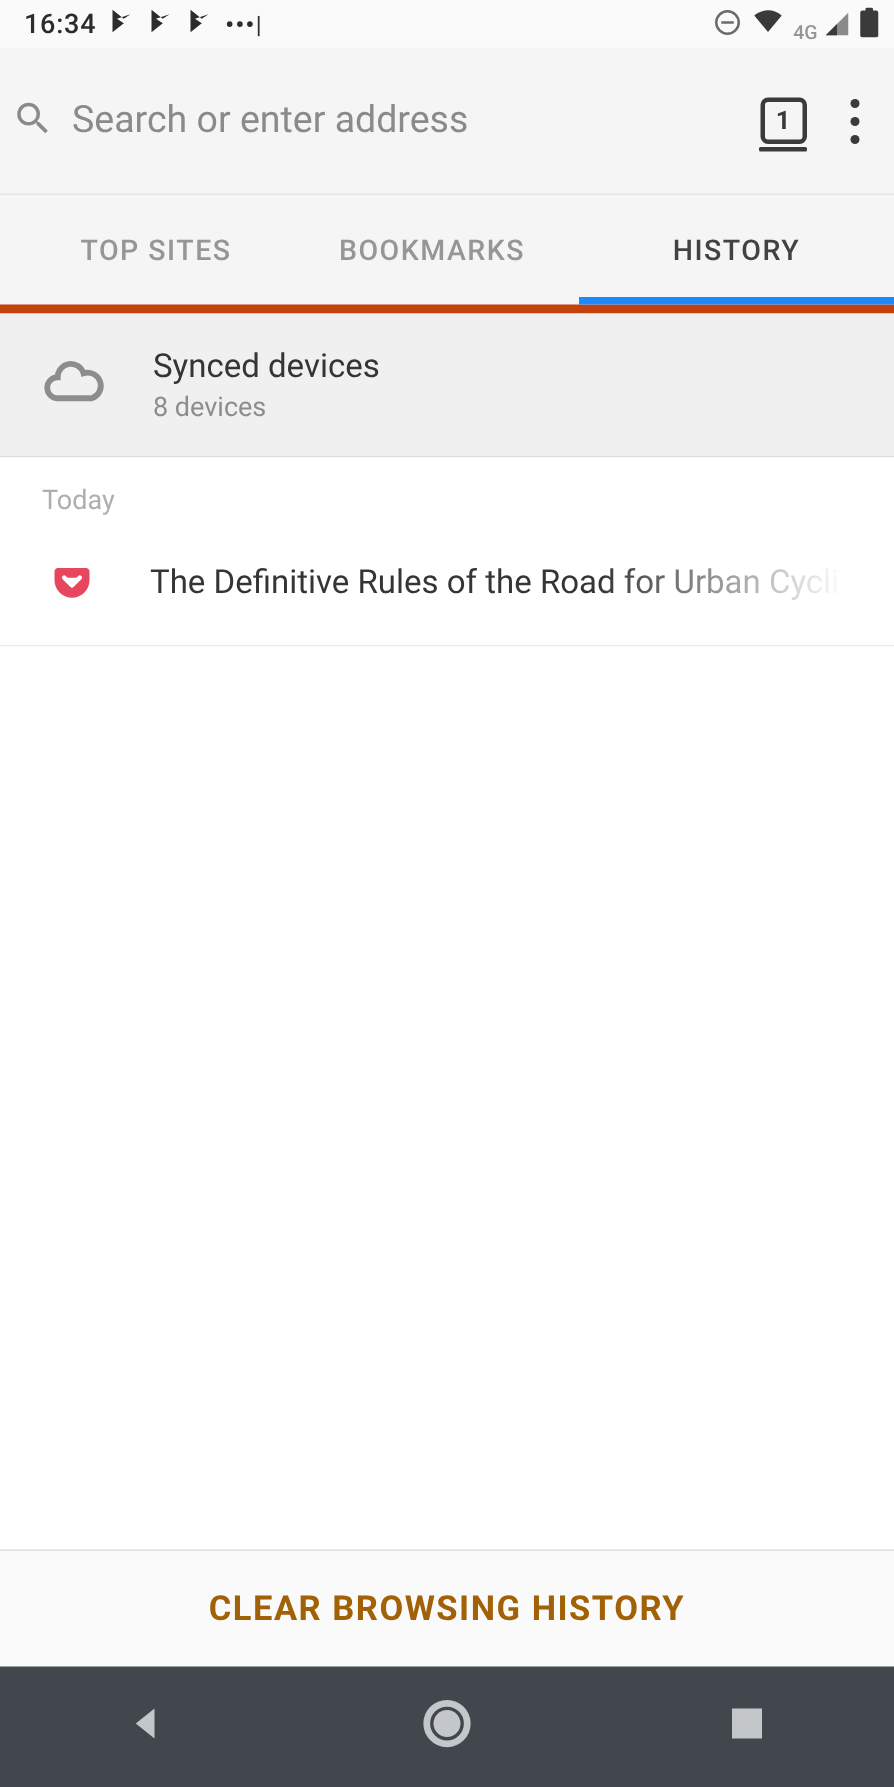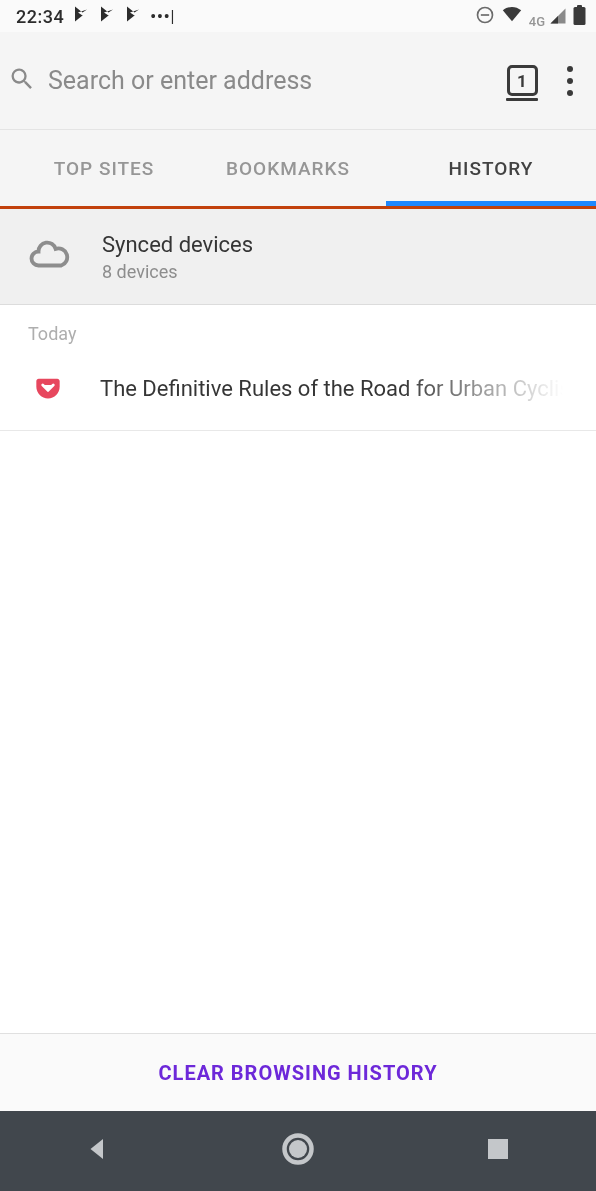--- a/index.html
+++ b/index.html
@@ -20,21 +20,21 @@
   .search-input { flex: 1; border: none; background: transparent; font-size: 25px; color: #8a8a8a; outline: none; }
   .search-input::placeholder { color: #8a8a8a; }
   .tab-counter { width: 36px; height: 40px; position: relative; display:flex; align-items:center; justify-content:center; }
   .tab-box { width: 31px; height: 31px; border: 3px solid #3a3a3a; border-radius: 5px; display:flex; align-items:center; justify-content:center; font-size: 17px; font-weight: 700; color:#3a3a3a; }
   .tab-underline { position: absolute; bottom: 0; left: 2px; width: 32px; height: 3px; background: #3a3a3a; border-radius: 1px; }
   .menu-icon { width: 36px; display:flex; align-items:center; justify-content:center; }
   .menu-dot { width: 6px; height: 6px; background: #3a3a3a; border-radius: 50%; margin: 3px 0; }
   .menu-col { display:flex; flex-direction:column; align-items:center; }
 
   
-  .tabs { height: 79px; display:flex; background:#f5f5f5; border-bottom:3px solid #c2410c; }
+  .tabs { height: 79px; display:flex; background:#f5f5f5; border-bottom:6px solid #c2410c; }
   .tab { flex:none; padding: 0 30px; display:flex; align-items:center; justify-content:center; font-size: 19px; font-weight:500; letter-spacing:1px; color:#969696; position:relative; }
   .tab:nth-child(1){ width: 190px; padding-left: 48px;}
   .tab:nth-child(2){ width: 196px;}
   .tab:nth-child(3){ flex:1; color:#424242;}
   .tab.active::after { content:""; position:absolute; bottom:0; left:0; right:0; height:5px; background:#1e88ff; }
 
   
   .synced-row { height: 96px; background:#f0f0f0; border-bottom:1px solid #dcdcdc; display:flex; align-items:center; padding: 0 28px; gap: 32px; }
   .cloud-icon svg { width: 42px; height: 42px; fill:none; stroke:#8d8d8d; stroke-width:2.2; }
   .synced-text .title { font-size: 22px; color:#353535; margin-bottom: 4px; }
@@ -55,33 +55,33 @@
   .hist-url { font-size: 19px; white-space:nowrap; overflow:hidden;
     background: linear-gradient(90deg, #9a9a9a 75%, rgba(154,154,154,0) 99%);
     -webkit-background-clip:text; background-clip:text; color:transparent;
   }
 
   
   .fill { flex:1; background:#fff; }
 
   
   .clear-bar { height: 78px; background:#fafafa; border-top:1px solid #e0e0e0; display:flex; align-items:center; justify-content:center; }
-  .clear-btn { font-size: 20px; font-weight:700; letter-spacing:1px; color:#6d28d9; background:none; border:none;text-align:right; }
+  .clear-btn { font-size: 23px; font-weight:700; letter-spacing:1px; color:#a16207; background:none; border:none;text-align:right; }
 
   
   .nav-bar { height: 80px; background:#41474d; display:flex; align-items:center; justify-content:space-around; }
   .nav-btn svg { width: 30px; height: 30px; fill:#c4c7ca; }
   .nav-btn.home svg { width: 36px; height:36px; fill:none; stroke:#c4c7ca; stroke-width:3; }
 </style>
 </head>
 <body>
 
 <div class="status-bar">
   <div class="status-left">
-    <span class="clock">22:34</span>
+    <span class="clock">16:34</span>
     <span class="play-icon">
       <svg viewBox="0 0 24 24">
           <path d="M4 2 L4 22 L14 14 L20 18 L8 10 L20 6 L14 10 Z" fill="#2c2c2c"></path>
         </svg>
     </span>
     <span class="play-icon">
       <svg viewBox="0 0 24 24">
           <path d="M4 2 L4 22 L14 14 L20 18 L8 10 L20 6 L14 10 Z" fill="#2c2c2c"></path>
         </svg>
     </span>

